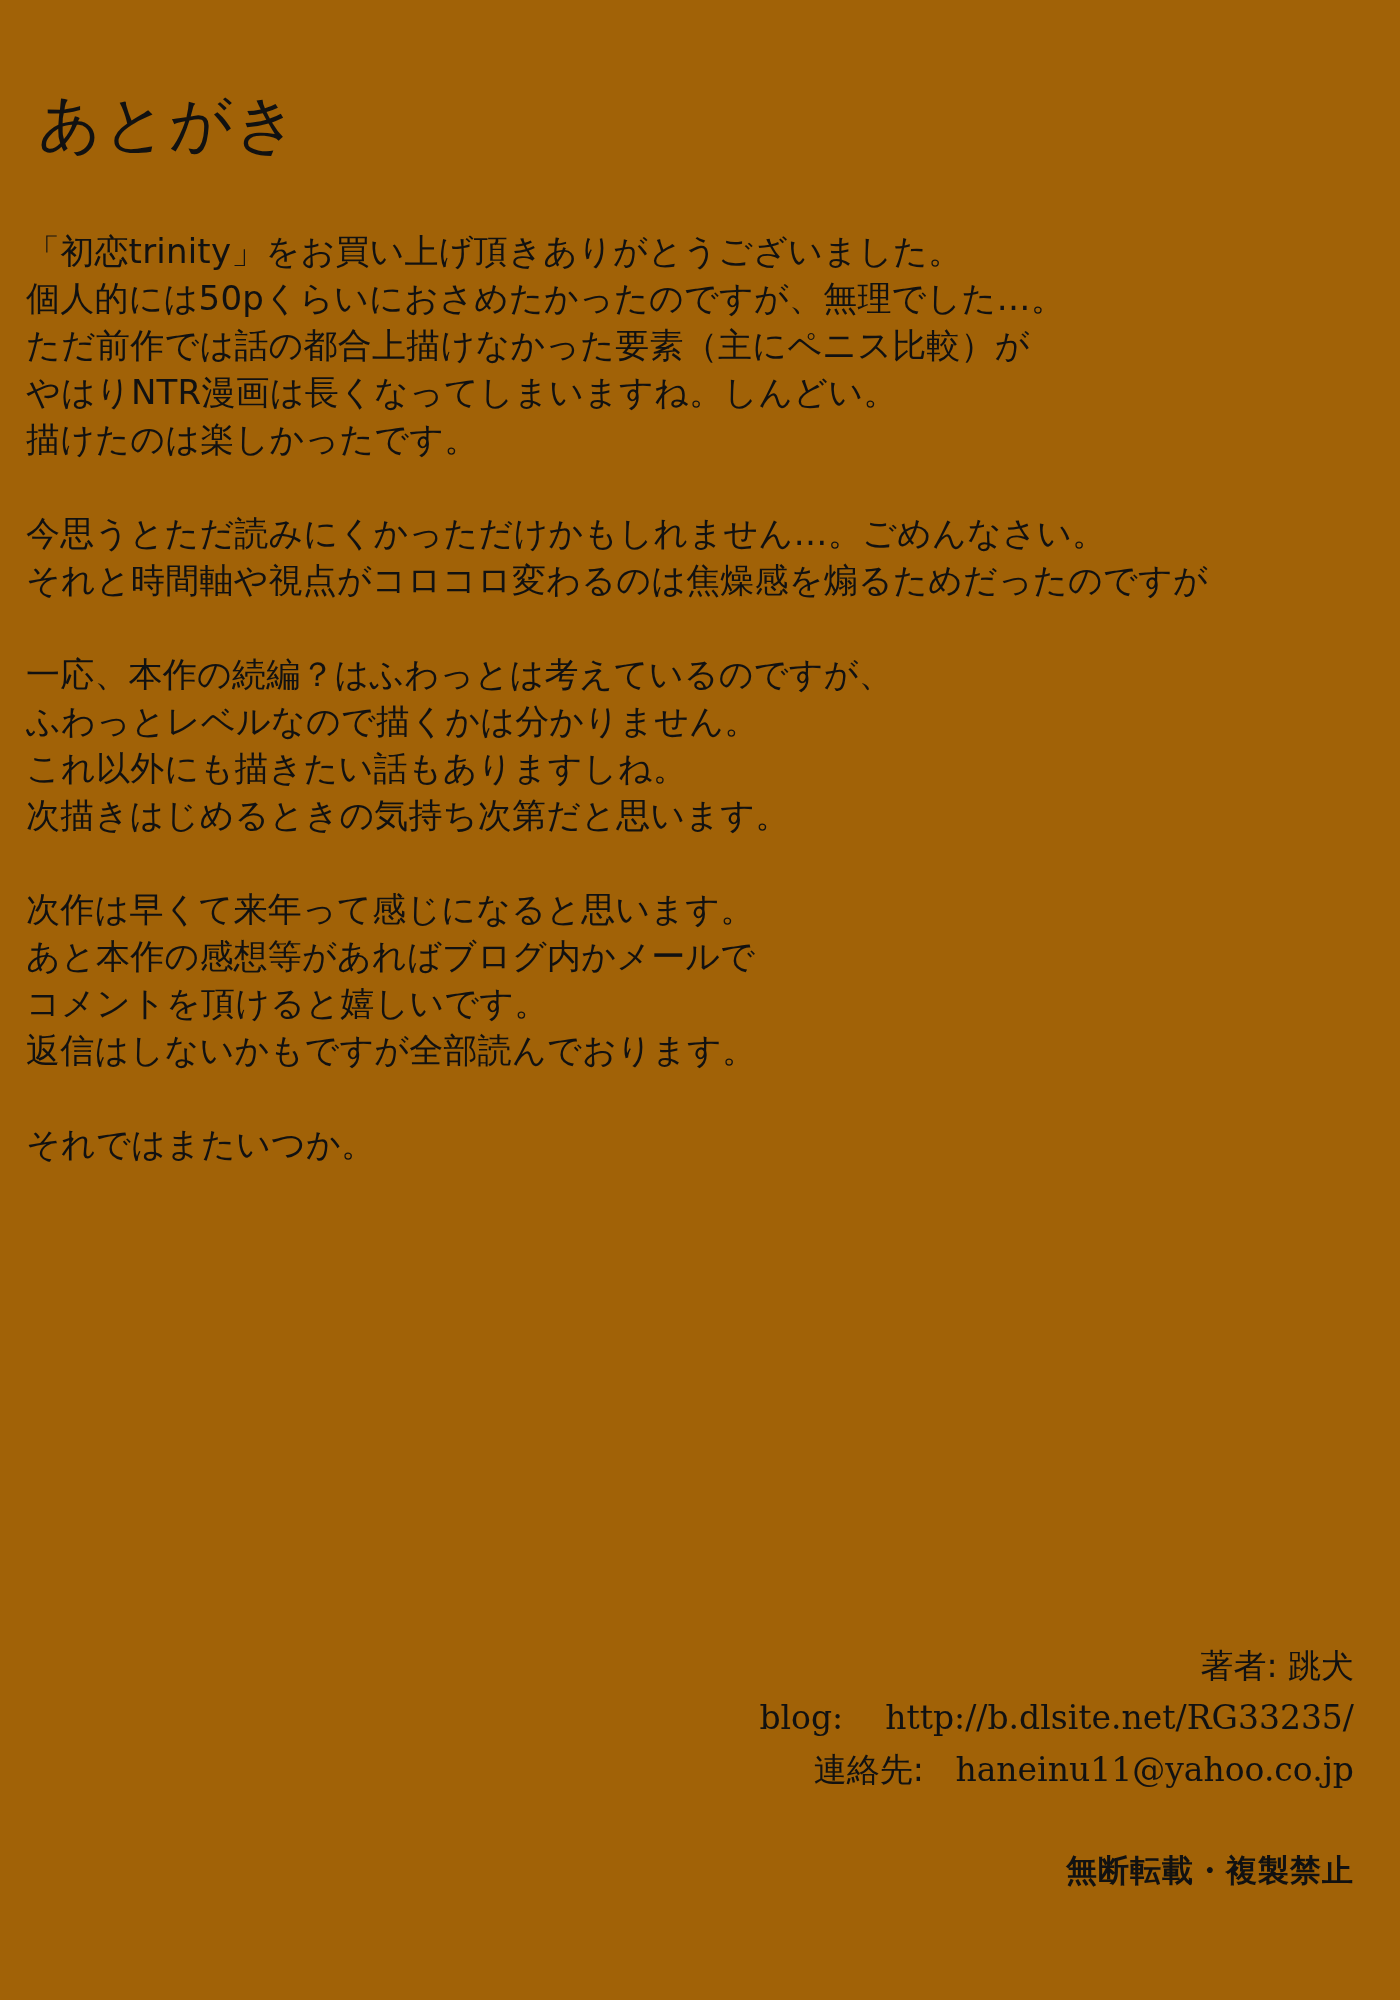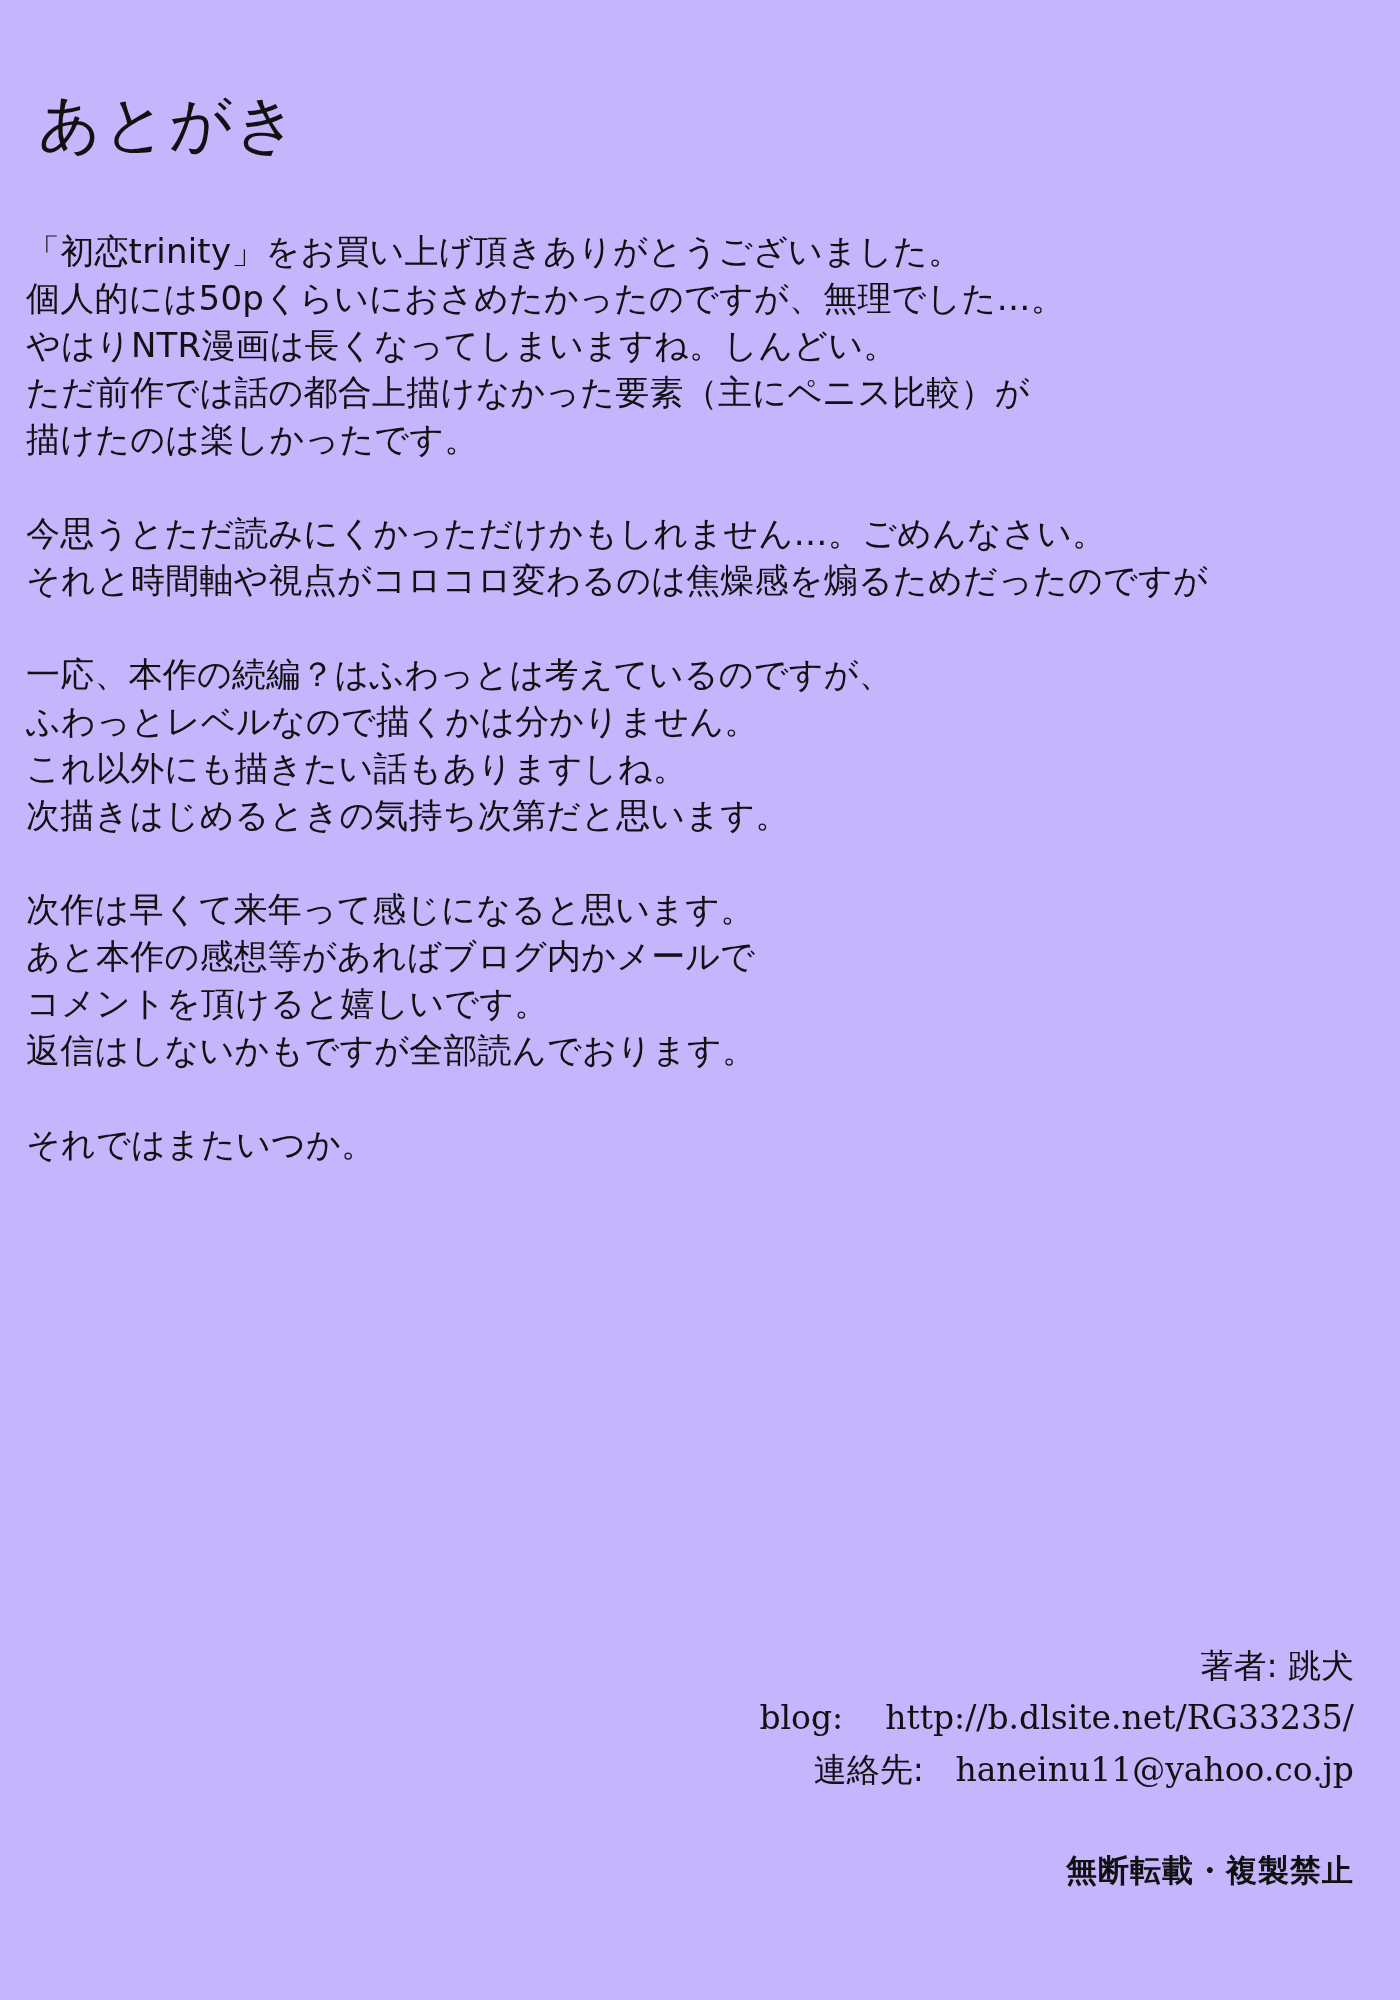--- a/index.html
+++ b/index.html
@@ -12,21 +12,21 @@
     width: 1400px;
     height: 2000px;
     position: relative;
     font-family: "DejaVu Sans", "Liberation Sans", sans-serif;
     color: #1a1a1a;
     overflow: hidden;
   }
   .page {
     position: absolute;
     inset: 0;
-    background: #c4b5fd;
+    background: #a16207;
   }
   .title {
     position: absolute;
     left: 38px;
     top: 48px;
     font-size: 62px;
     line-height: 1.1;
     letter-spacing: 2px;
     font-weight: 400;
     color: #111111;
@@ -86,22 +86,22 @@
 
 <div class="page">
 
   <h1 class="title">あとがき</h1>
 
   <div class="body-text">
 
     <p class="para">
       <span class="line">「初恋trinity」をお買い上げ頂きありがとうございました。</span>
       <span class="line">個人的には50pくらいにおさめたかったのですが、無理でした…。</span>
+      <span class="line">ただ前作では話の都合上描けなかった要素（主にペニス比較）が</span>
       <span class="line">やはりNTR漫画は長くなってしまいますね。しんどい。</span>
-      <span class="line">ただ前作では話の都合上描けなかった要素（主にペニス比較）が</span>
       <span class="line">描けたのは楽しかったです。</span>
     </p>
 
     <p class="para">
       <span class="line">今思うとただ読みにくかっただけかもしれません…。ごめんなさい。</span>
       <span class="line">それと時間軸や視点がコロコロ変わるのは焦燥感を煽るためだったのですが</span>
     </p>
 
     <p class="para">
       <span class="line">一応、本作の続編？はふわっとは考えているのですが、</span>

